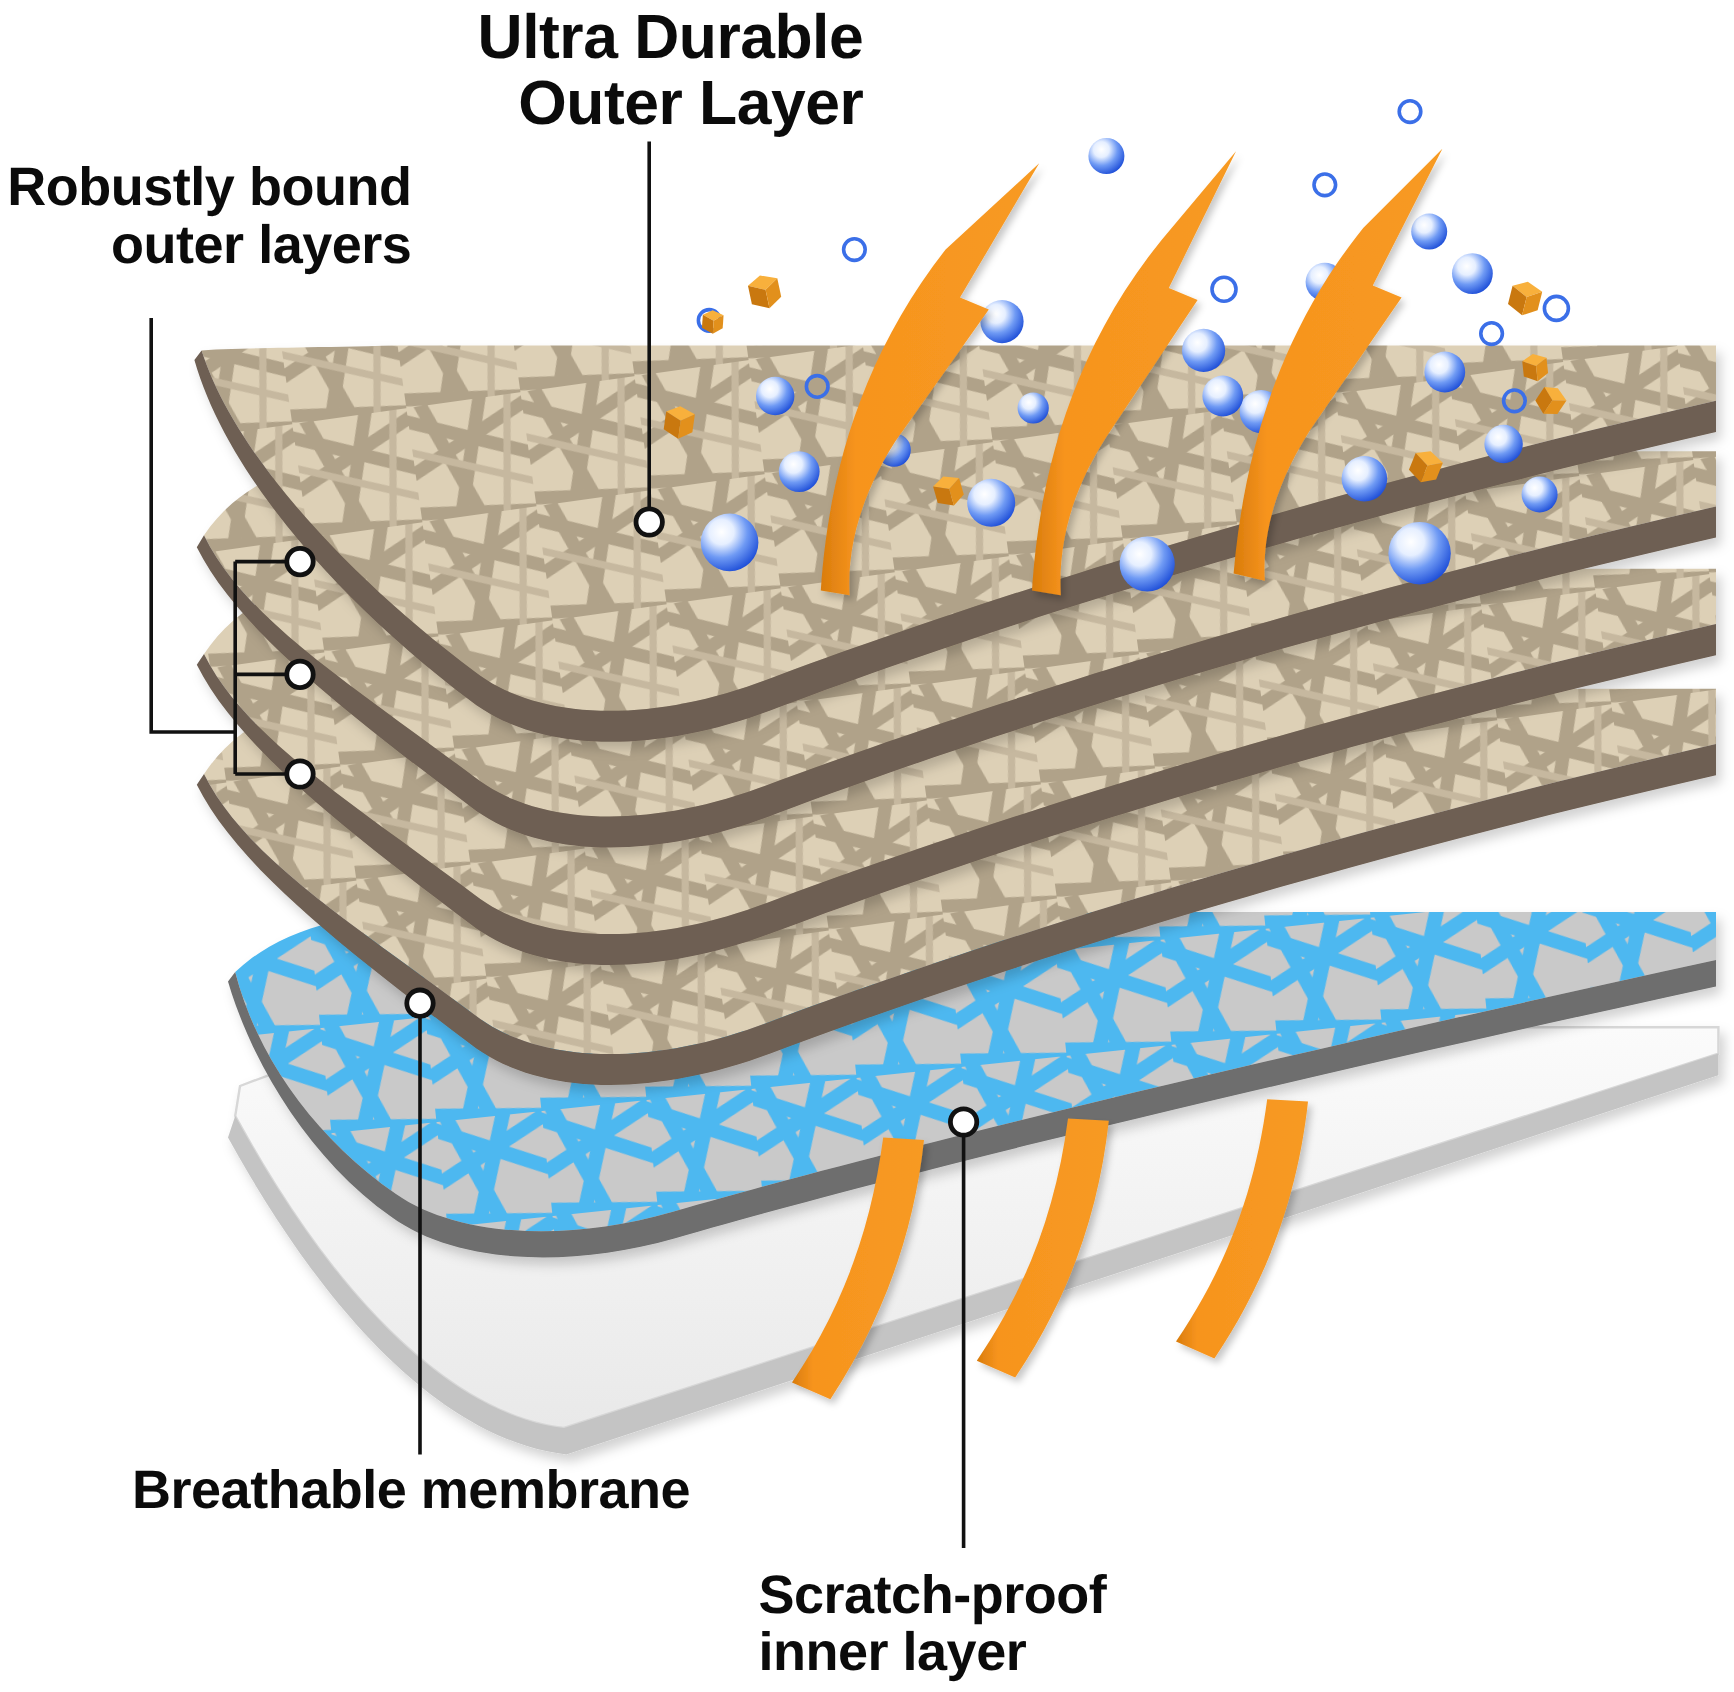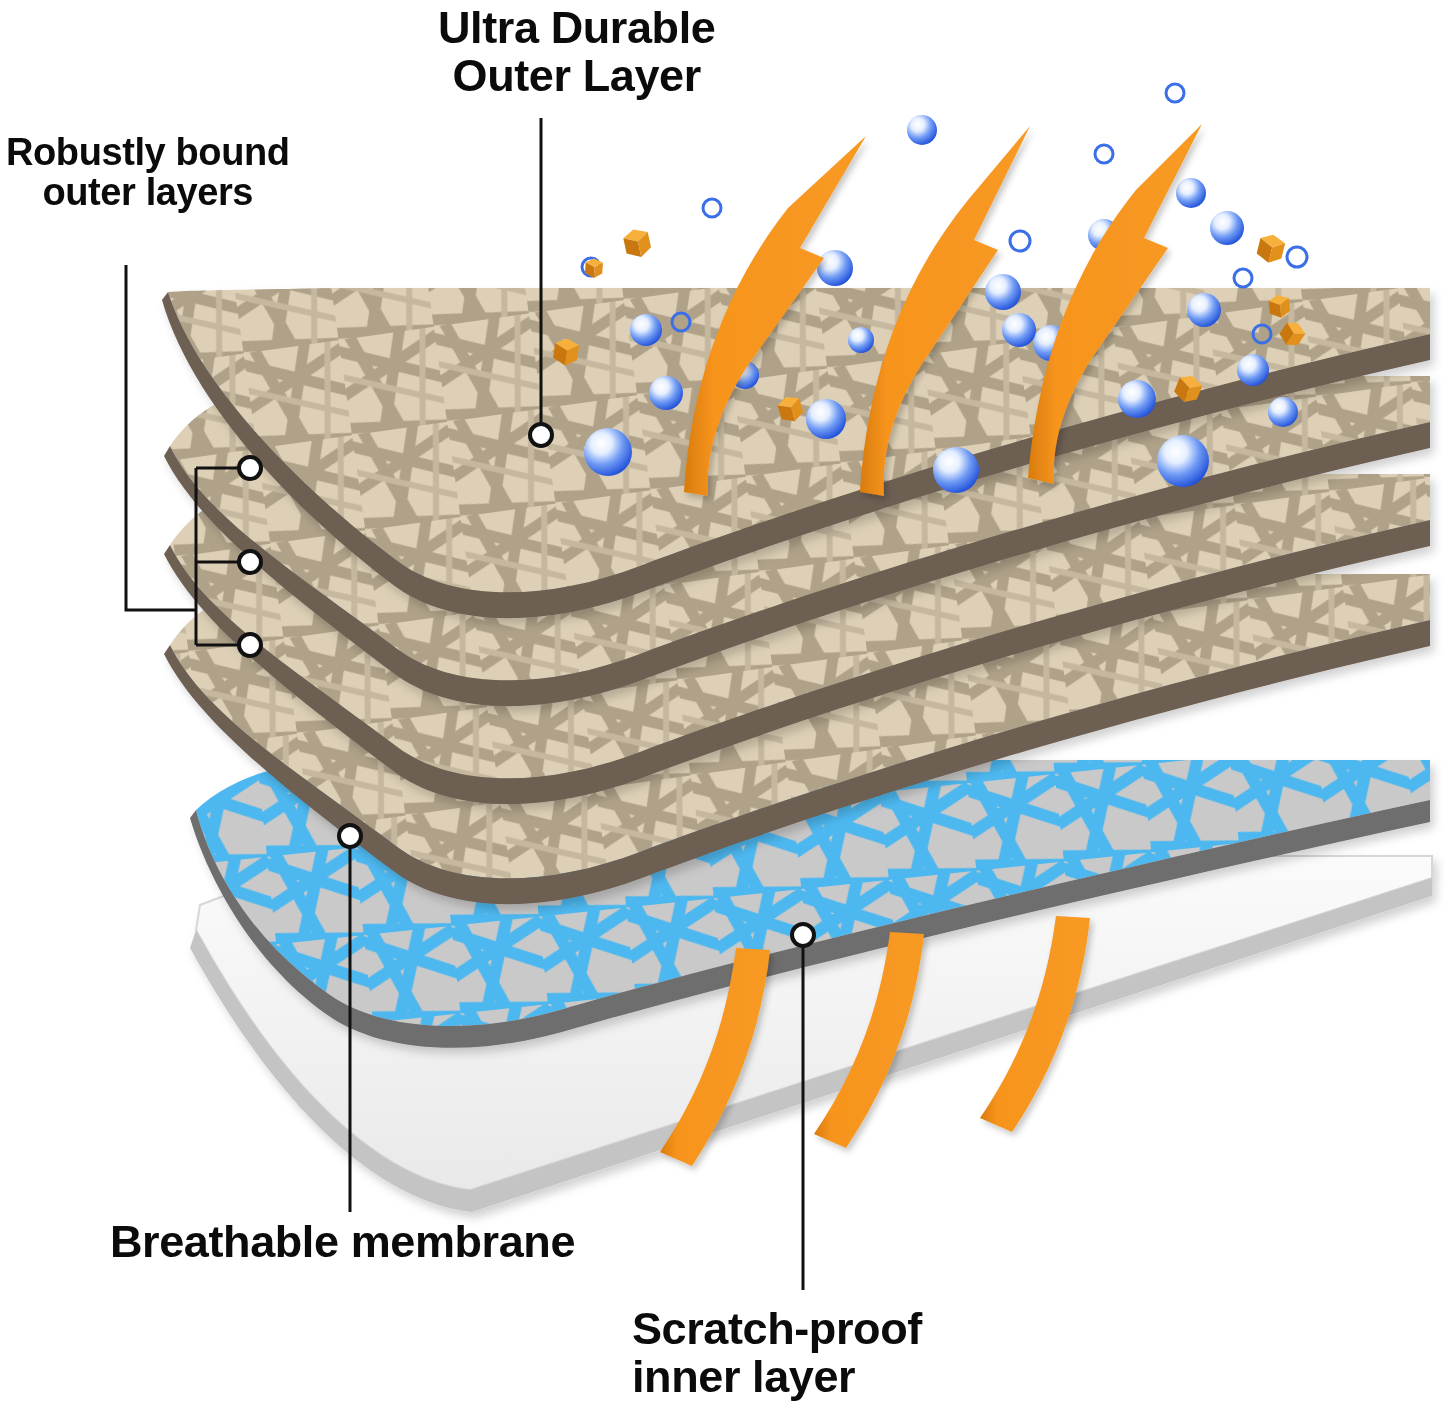--- a/index.html
+++ b/index.html
@@ -4,22 +4,22 @@
 <style>
   html,body{margin:0;padding:0;background:#ffffff;}
   body{width:1445px;height:1410px;position:relative;overflow:hidden;
        font-family:"Liberation Sans","DejaVu Sans",sans-serif;}
   #stage{position:absolute;left:0;top:0;width:1445px;height:1410px;background:#fff;}
   svg.art{position:absolute;left:0;top:0;width:1445px;height:1410px;display:block;}
 
   .lbl{position:absolute;color:#0b0b0b;font-weight:700;letter-spacing:-0.4px;
        line-height:1.06;white-space:pre;font-family:"Liberation Sans","DejaVu Sans",sans-serif;}
 
-  #lbl-outer   {left:398px; top:4px;   font-size:45px; text-align:center;margin-left:40px;}
-  #lbl-robust  {left:6px;   top:132px; font-size:38px; text-align:center;}
+  #lbl-outer   {left:398px; top:4px;   font-size:52px; text-align:right;}
+  #lbl-robust  {left:6px;   top:132px; font-size:45px; text-align:right;}
   #lbl-membrane{left:78px;  top:1218px;font-size:45px; text-align:left;margin-left:32px;}
   #lbl-scratch {left:632px; top:1305px;font-size:45px; text-align:left;}
 </style>
 </head>
 <body>
 
 <div id="stage">
 
   <svg class="art" viewBox="0 0 1445 1410">
     <defs>

